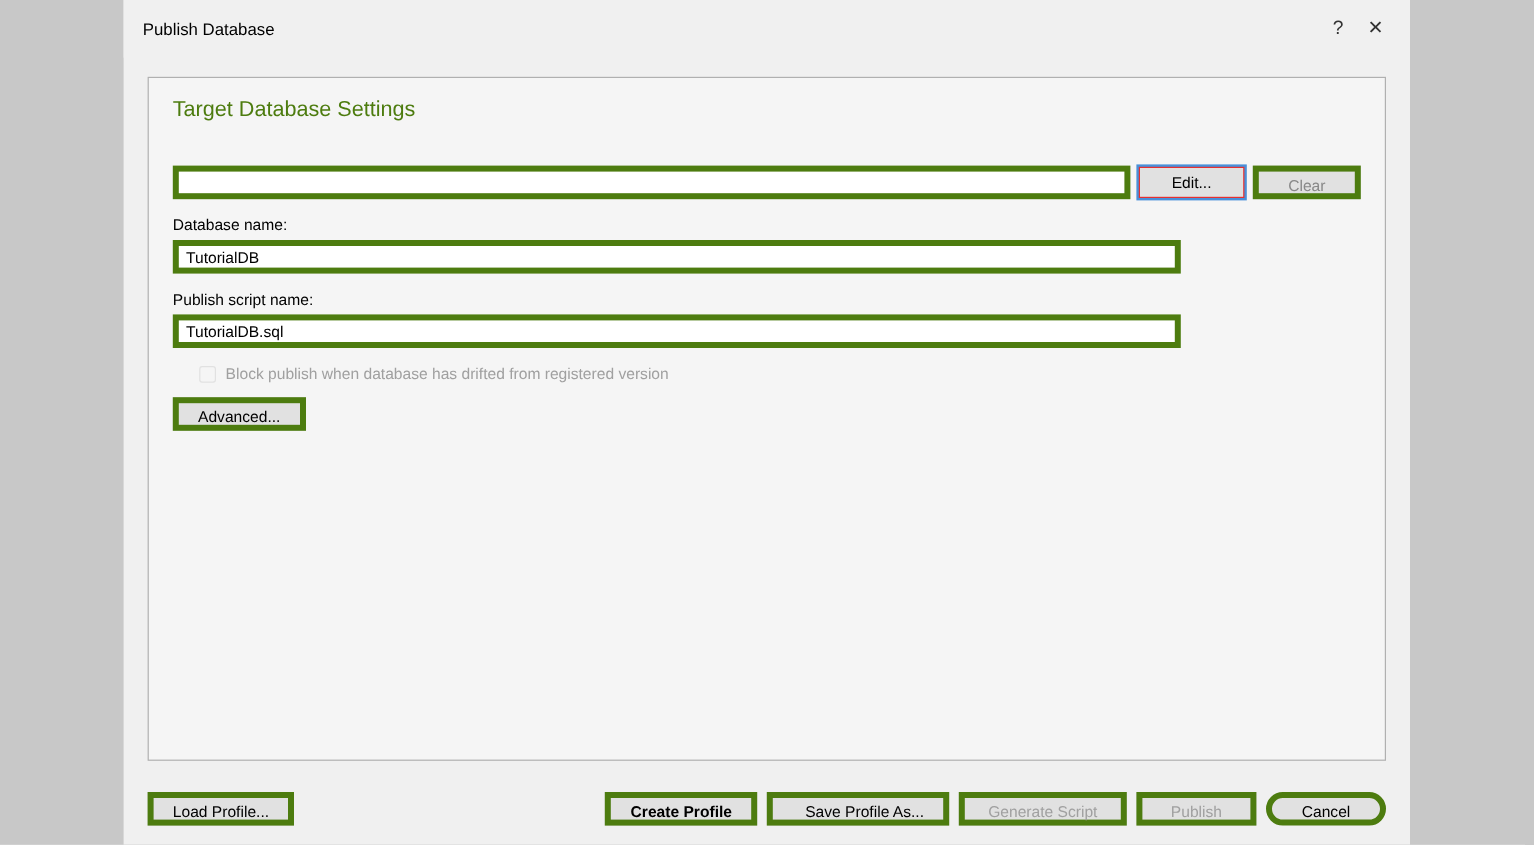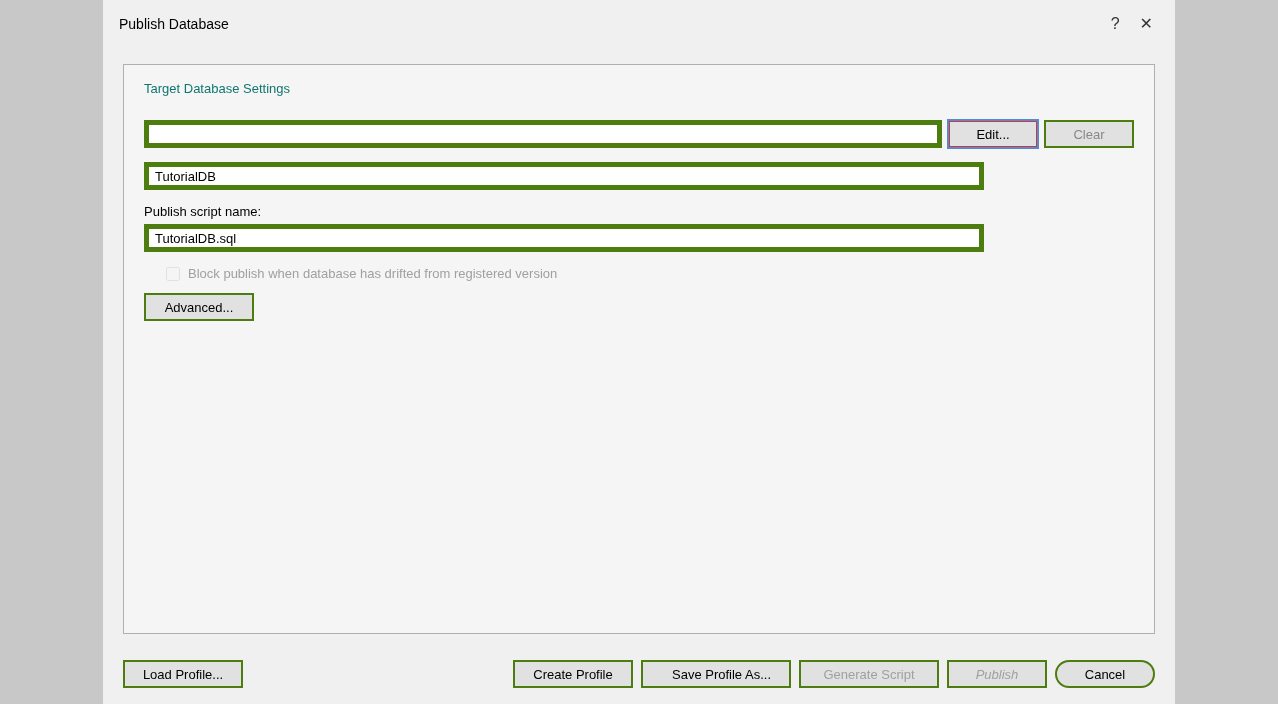--- a/index.html
+++ b/index.html
@@ -70,24 +70,24 @@
     }
 
     .section-box {
       border: 1px solid #b0b0b0;
       background: #f5f5f5;
       padding: 16px 20px 20px 20px;
       flex: 1;
     }
 
     .section-title {
-      font-size: 13px;
+      font-size: 18px;
       font-weight: normal;
-      color: #0f766e;
-      margin-bottom: 24px;
+      color: #4d7c0f;
+      margin-bottom: 36px;
     }
 
     .field-group {
       margin-bottom: 14px;
     }
 
     .field-label {
       font-size: 13px;
       color: #000;
       margin-bottom: 5px;
@@ -111,21 +111,21 @@
 
     .input-wide {
       flex: 1;
     }
 
     .input-medium {
       width: 840px;
     }
 
     .btn {
-      border: 2px solid #4d7c0f;
+      border: 5px solid #4d7c0f;
       background: #e1e1e1;
       padding: 4px 16px;
       font-size: 13px;
       cursor: pointer;
       height: 28px;
       white-space: nowrap;
       color: #000;
     }
 
     .btn:disabled, .btn.disabled {
@@ -213,36 +213,36 @@
       display: flex;
       gap: 8px;
     }
 
     .btn-load {
       min-width: 120px;
     }
 
     .btn-create {
       min-width: 120px;
+      font-weight: bold;
     }
 
     .btn-save-profile {
       min-width: 150px;
       padding-left: 27px;
     }
 
     .btn-generate {
       min-width: 140px;
       color: #a0a0a0;
     }
 
     .btn-publish {
       min-width: 100px;
       color: #a0a0a0;
-      font-style: italic;
     }
 
     .btn-cancel {
       min-width: 100px;
       border-radius: 14px;
     }
   </style>
 </head>
 <body>
 
@@ -263,20 +263,21 @@
 
       <div class="field-group">
         <div class="field-row">
           <input class="text-input input-wide" type="text" value="" style="">
           <button class="btn btn-edit">Edit...</button>
           <button class="btn btn-clear">Clear</button>
         </div>
       </div>
 
       <div class="field-group">
+        <label class="field-label">Database name:</label>
         <input class="text-input input-medium" type="text" value="TutorialDB" style="">
       </div>
 
       <div class="field-group">
         <label class="field-label">Publish script name:</label>
         <input class="text-input input-medium" type="text" value="TutorialDB.sql" style="">
       </div>
 
 
       <div class="sub-checkbox-row">

